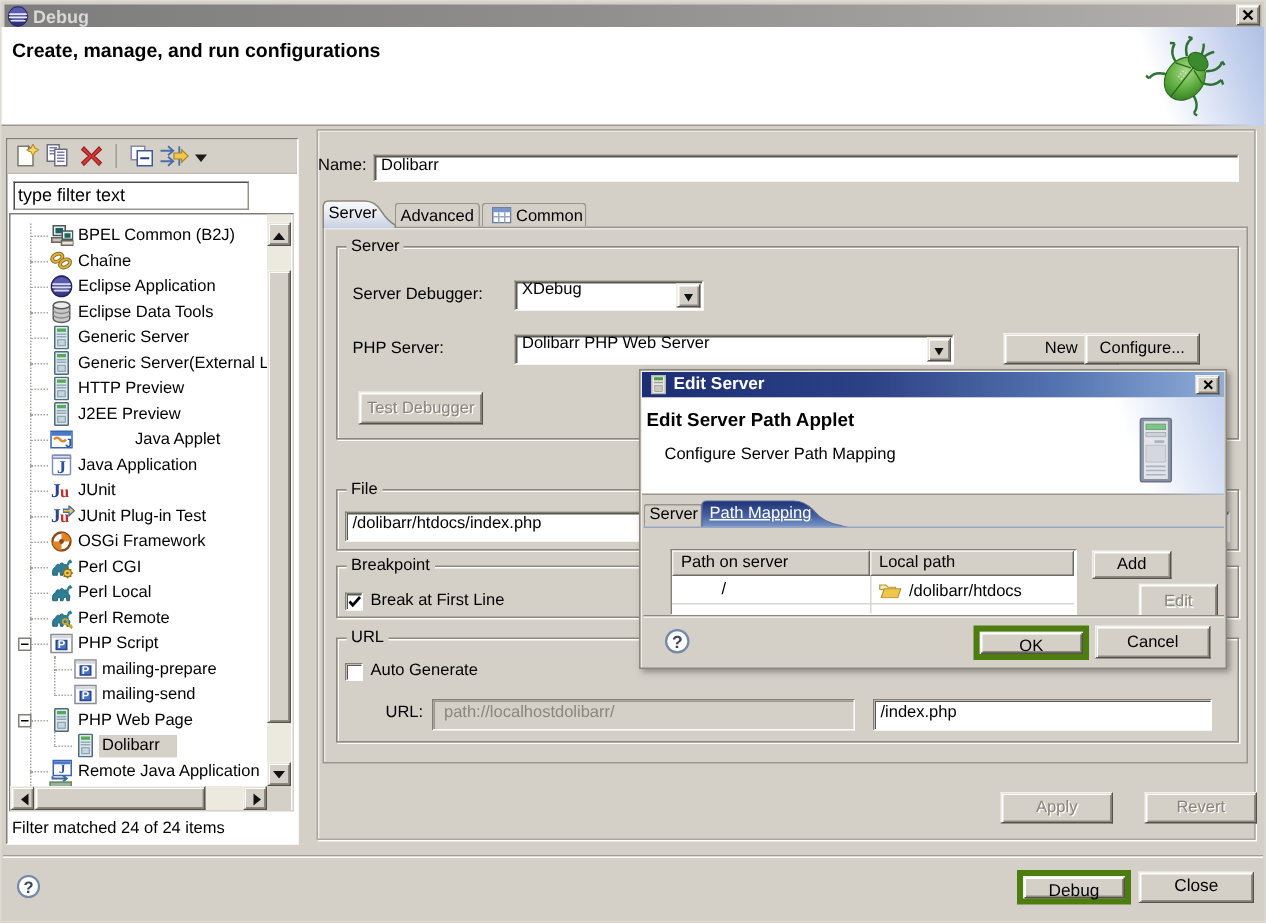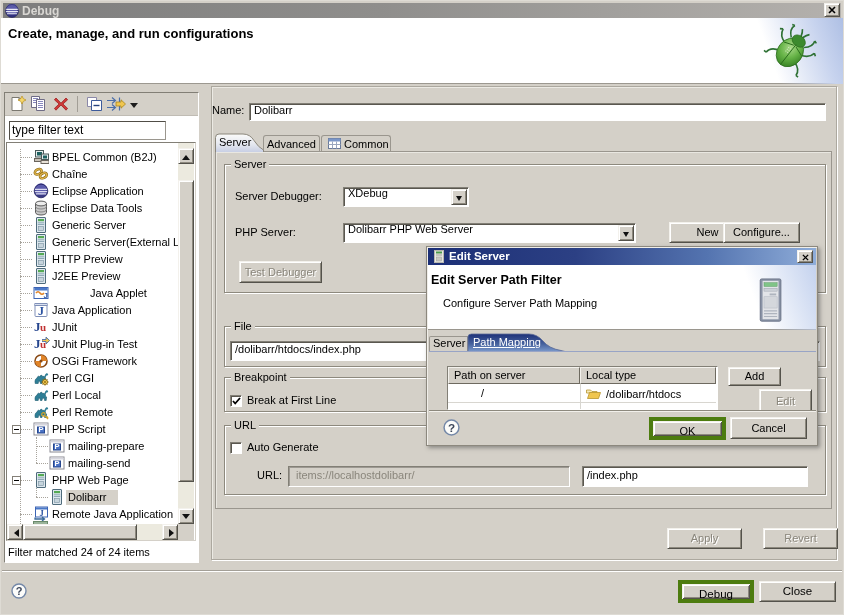--- a/index.html
+++ b/index.html
@@ -399,21 +399,21 @@
   </svg>
 <div class="abs lbl" style="left:247px;top:393px;">Break at First Line</div>
 
 <div class="abs grp" style="left:224px;top:425px;width:602px;height:70px;">
  <div class="leg">URL</div>
 </div>
 <div class="abs cb" style="left:230px;top:442px;"></div>
 <div class="abs lbl" style="left:247px;top:440px;">Auto Generate</div>
 <div class="abs lbl" style="left:257px;top:468px;">URL:</div>
 <div class="abs" style="left:288px;top:466px;width:282px;height:21px;border:1px solid;border-color:#827f76 #fff #fff #827f76;box-shadow:inset 1px 1px 0 #9d9992;background:#d4d0c8;"></div>
-<div class="abs" style="left:296px;top:469px;color:#8a867c;">items://localhostdolibarr/</div>
+<div class="abs" style="left:296px;top:469px;color:#8a867c;">path://localhostdolibarr/</div>
 <div class="abs sunken" style="left:582px;top:466px;width:226px;height:21px;"></div>
 <div class="abs" style="left:587px;top:469px;">/index.php</div>
 
 <div class="abs btn dis" style="left:667px;top:528px;width:75px;height:21px;line-height:19px;">Apply</div>
 <div class="abs btn dis" style="left:747px;top:528px;width:75px;height:21px;line-height:19px;margin-left:16px;">Revert</div>
 
 <svg class="abs" style="left:11px;top:583px" width="16" height="16" viewBox="0 0 16 16">
     <circle cx="8" cy="8" r="7" fill="#fcfcfa" stroke="#7488a8" stroke-width="1.4"></circle>
     <text x="8" y="12" text-anchor="middle" font-family="Liberation Sans" font-size="11" font-weight="bold" fill="#3c465a">?</text>
   </svg>
@@ -430,21 +430,21 @@
     <rect x="2" y="1.5" width="6" height="2" fill="#4a9a4a"></rect>
     <rect x="2" y="4.5" width="6" height="1" fill="#a0a098"></rect>
     <rect x="2.5" y="7" width="5" height="4" fill="#c8c8c0" stroke="#9a9a92" stroke-width="0.5"></rect>
   </svg>
 <div class="abs" style="left:449px;top:250px;font-weight:bold;font-size:11.5px;color:#fff;">Edit Server</div>
 <div class="abs btn" style="left:797px;top:250px;width:16px;height:13px;"><svg width="7" height="7" viewBox="0 0 8 8" style="margin-top:2px">
       <path d="M1,1 L7,7 M7,1 L1,7" stroke="#000" stroke-width="1.6"></path>
     </svg></div>
 <div class="abs" style="left:428px;top:265px;width:388px;height:65px;background:#fff;border-bottom:1px solid #9a968e;"></div>
 <div class="abs" style="left:716px;top:265px;width:100px;height:65px;background:linear-gradient(250deg,#c4d2ee 0%,rgba(255,255,255,0) 60%);"></div>
-<div class="abs" style="left:431px;top:273px;font-size:12.5px;font-weight:bold;">Edit Server Path Filter</div>
+<div class="abs" style="left:431px;top:273px;font-size:12.5px;font-weight:bold;">Edit Server Path Applet</div>
 <div class="abs" style="left:443px;top:297px;">Configure Server Path Mapping</div>
 <svg class="abs" style="left:759px;top:278px" width="25" height="46" viewBox="0 0 26 49">
 <rect x="1" y="1" width="22" height="45" rx="1.5" fill="#8a93a6" stroke="#6a7386"></rect>
 <rect x="3.5" y="3" width="17" height="41" fill="#e2e4e8"></rect>
 <rect x="5" y="5" width="14" height="4" fill="#7fc487" stroke="#5a9a62" stroke-width="0.5"></rect>
 <rect x="5" y="11" width="14" height="3" fill="#cdd1d8" stroke="#9aa0ac" stroke-width="0.5"></rect>
 <rect x="11" y="16.5" width="7" height="2" fill="#aeb4be"></rect>
 <rect x="5" y="20" width="14" height="12" fill="#d4d7dc" stroke="#aeb4be" stroke-width="0.5"></rect>
 <path d="M5,35 h14 M5,38 h14 M5,41 h14" stroke="#aeb4be" stroke-width="1.2"></path>
 </svg>
@@ -459,21 +459,21 @@
         <stop offset="1" stop-color="#7e9ccd"></stop>
       </linearGradient>
     </defs>
 <path d="M1,19 V4 Q1,1 4.5,1 H62 Q70,1 76,8 Q82,15.5 94,17.5 L100,19 Z" fill="url(#tabg)" stroke="#5a6a96" stroke-width="0.8"></path>
 </svg>
 <div class="abs" style="left:473px;top:336px;color:#fff;text-decoration:underline;">Path Mapping</div>
 <div class="abs" style="left:429px;top:351px;width:387px;height:1px;background:#98a4c6;"></div>
 
 <div class="abs" style="left:447px;top:366px;width:271px;height:44px;background:#fff;border:1px solid;border-color:#827f76 #fff #fff #827f76;"></div>
 <div class="abs" style="left:448px;top:367px;width:132px;height:17px;background:#d4d0c8;border:1px solid;border-color:#f3f1ec #6e6a60 #6e6a60 #f3f1ec;line-height:15px;padding-left:5px;">Path on server</div>
-<div class="abs" style="left:580px;top:367px;width:136px;height:17px;background:#d4d0c8;border:1px solid;border-color:#f3f1ec #6e6a60 #6e6a60 #f3f1ec;line-height:15px;padding-left:5px;">Local type</div>
+<div class="abs" style="left:580px;top:367px;width:136px;height:17px;background:#d4d0c8;border:1px solid;border-color:#f3f1ec #6e6a60 #6e6a60 #f3f1ec;line-height:15px;padding-left:5px;">Local path</div>
 <div class="abs" style="left:580px;top:384px;width:1px;height:25px;background:#d8d6d0;"></div>
 <div class="abs" style="left:448px;top:402px;width:268px;height:1px;background:#d8d6d0;"></div>
 <div class="abs" style="left:481px;top:387px;">/</div>
 <svg class="abs" style="left:586px;top:388px" width="15" height="11" viewBox="0 0 15 11">
     <path d="M0.5,2 h4 l1.5,1.5 h5 v1.5 h-10.5 z" fill="#f5e9b8" stroke="#b8962e" stroke-width="0.8"></path>
     <path d="M1.5,10.5 L3.5,4.5 H14.5 L12.5,10.5 Z" fill="#f0c64f" stroke="#b8962e" stroke-width="0.8"></path>
   </svg>
 <div class="abs" style="left:606px;top:388px;">/dolibarr/htdocs</div>
 
 <div class="abs btn" style="left:728px;top:367px;width:53px;height:19px;line-height:17px;">Add</div>

